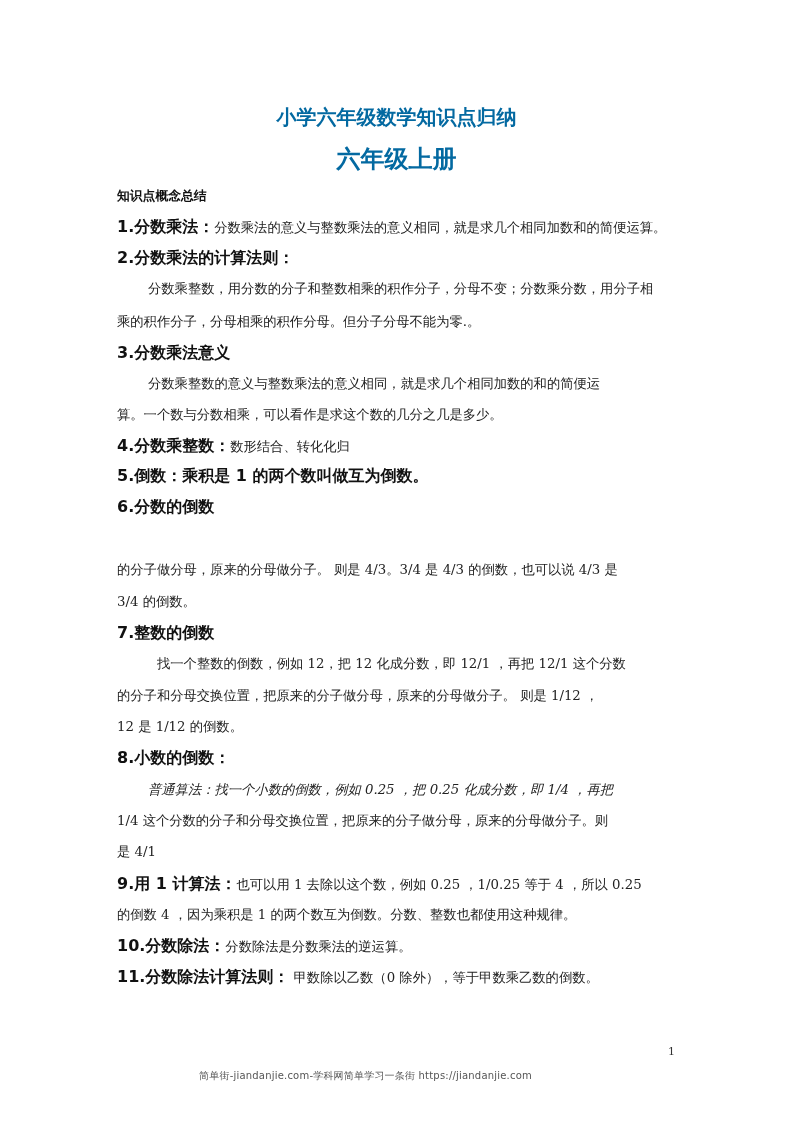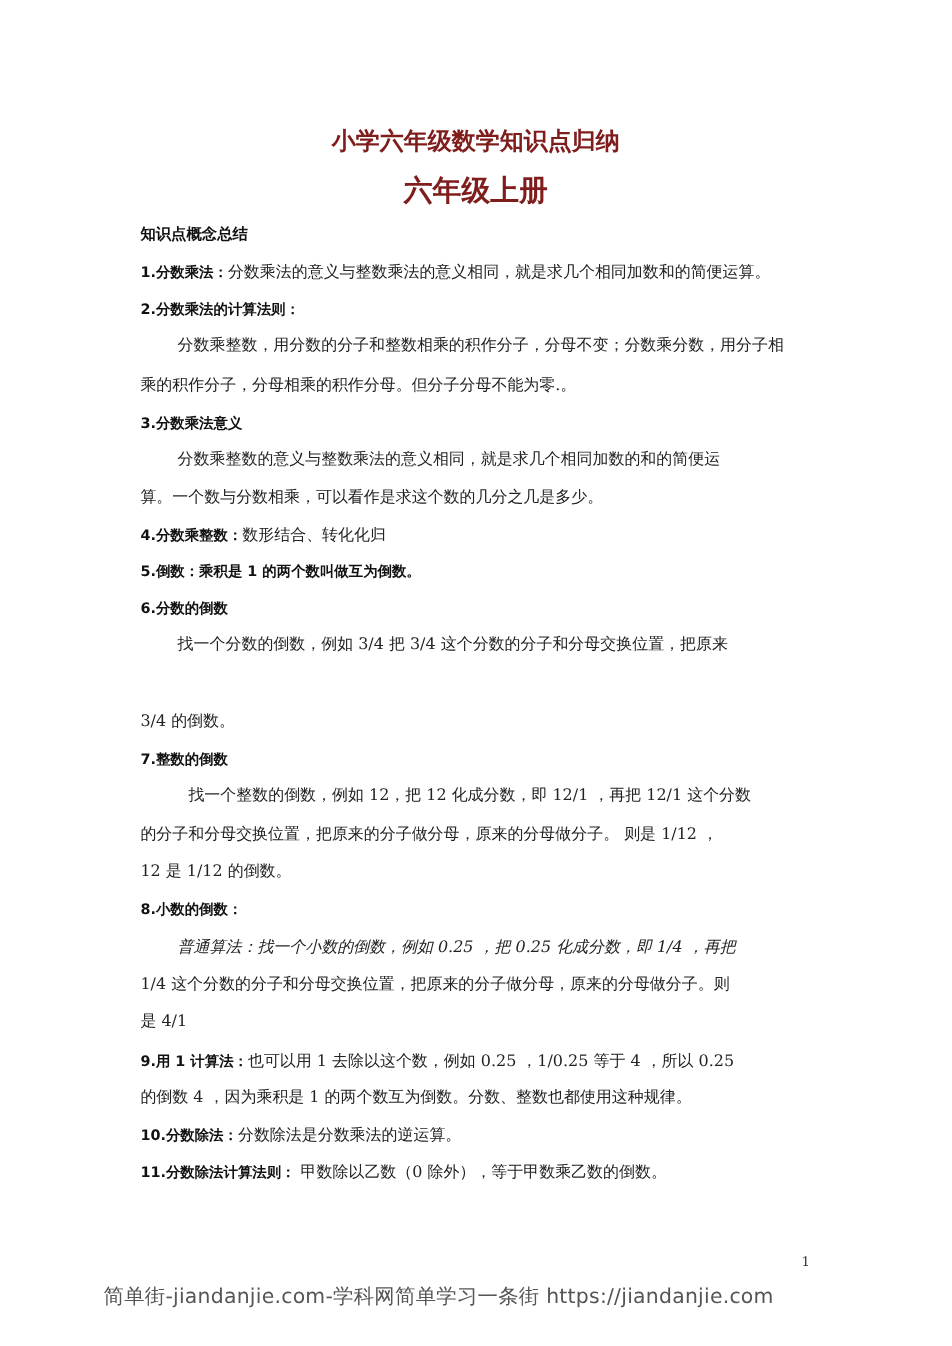--- a/index.html
+++ b/index.html
@@ -1,26 +1,26 @@
 <!DOCTYPE html>
 <html><head>
 <meta charset="utf-8">
 <style>
   html, body { margin: 0; padding: 0; background: #ffffff; }
   body { width: 793px; height: 1122px; position: relative; overflow: hidden; color: #111; font-family: "DejaVu Serif", "Liberation Serif", serif; }
   .page { position: absolute; left: 0; top: 0; width: 793px; height: 1122px; }
-  .title { position: absolute; left: 0; width: 793px; text-align: center; font-family: "DejaVu Sans", "Liberation Sans", sans-serif; font-weight: bold; color: #7f1d1d; }
+  .title { position: absolute; left: 0; width: 793px; text-align: center; font-family: "DejaVu Sans", "Liberation Sans", sans-serif; font-weight: bold; color: #0369a1; }
   .title1 { top: 103px; font-size: 20px; line-height: 28px; }
   .title2 { top: 145px; font-size: 24px; line-height: 28px; }
   .line { position: absolute; left: 117px; font-size: 13.3px; line-height: 20px; white-space: nowrap; color: #222; }
   .indent { left: 148px; }
-  .b { font-family: "DejaVu Sans", "Liberation Sans", sans-serif; font-weight: bold; color: #111; font-size: 12px; }
+  .b { font-family: "DejaVu Sans", "Liberation Sans", sans-serif; font-weight: bold; color: #111; font-size: 16px; }
   .section-title { font-family: "DejaVu Sans", "Liberation Sans", sans-serif; font-weight: bold; color: #111; font-size: 12.8px; }
   .pagenum { position: absolute; left: 668px; top: 1045px; font-size: 11px; color: #333; }
-  .footer { position: absolute; left: 0; width: 731px; top: 1069px; text-align: center; font-family: "DejaVu Sans", "Liberation Sans", sans-serif; font-size: 17px; color: #555; letter-spacing: 0.2px; }
+  .footer { position: absolute; left: 0; width: 731px; top: 1069px; text-align: center; font-family: "DejaVu Sans", "Liberation Sans", sans-serif; font-size: 10px; color: #555; letter-spacing: 0.2px; }
 </style>
 </head>
 <body>
 
 <div class="page">
   <div class="title title1">小学六年级数学知识点归纳</div>
   <div class="title title2">六年级上册</div>
 
   <div class="line section-title" style="top:186px;">知识点概念总结</div>
 
@@ -44,21 +44,21 @@
     <span class="b">4.分数乘整数：</span><span>数形结合、转化化归</span>
   </div>
 
   <div class="line" style="top:466px;">
     <span class="b">5.倒数：乘积是 1 的两个数叫做互为倒数。</span>
   </div>
 
   <div class="line" style="top:497px;">
     <span class="b">6.分数的倒数</span>
   </div>
-  <div class="line indent" style="top:528px;">找一个分数的倒数，例如 3/4  把 3/4 这个分数的分子和分母交换位置，把原来</div>
+  <div class="line" style="top:560px;">的分子做分母，原来的分母做分子。  则是 4/3。3/4 是 4/3 的倒数，也可以说 4/3 是</div>
   <div class="line" style="top:592px;">3/4 的倒数。</div>
 
   <div class="line" style="top:623px;">
     <span class="b">7.整数的倒数</span>
   </div>
   <div class="line indent" style="top:654px;left:157px;">找一个整数的倒数，例如 12，把 12 化成分数，即 12/1  ，再把 12/1 这个分数</div>
   <div class="line" style="top:686px;">的分子和分母交换位置，把原来的分子做分母，原来的分母做分子。  则是 1/12  ，</div>
   <div class="line" style="top:717px;">12 是 1/12 的倒数。</div>
 
   <div class="line" style="top:748px;">

